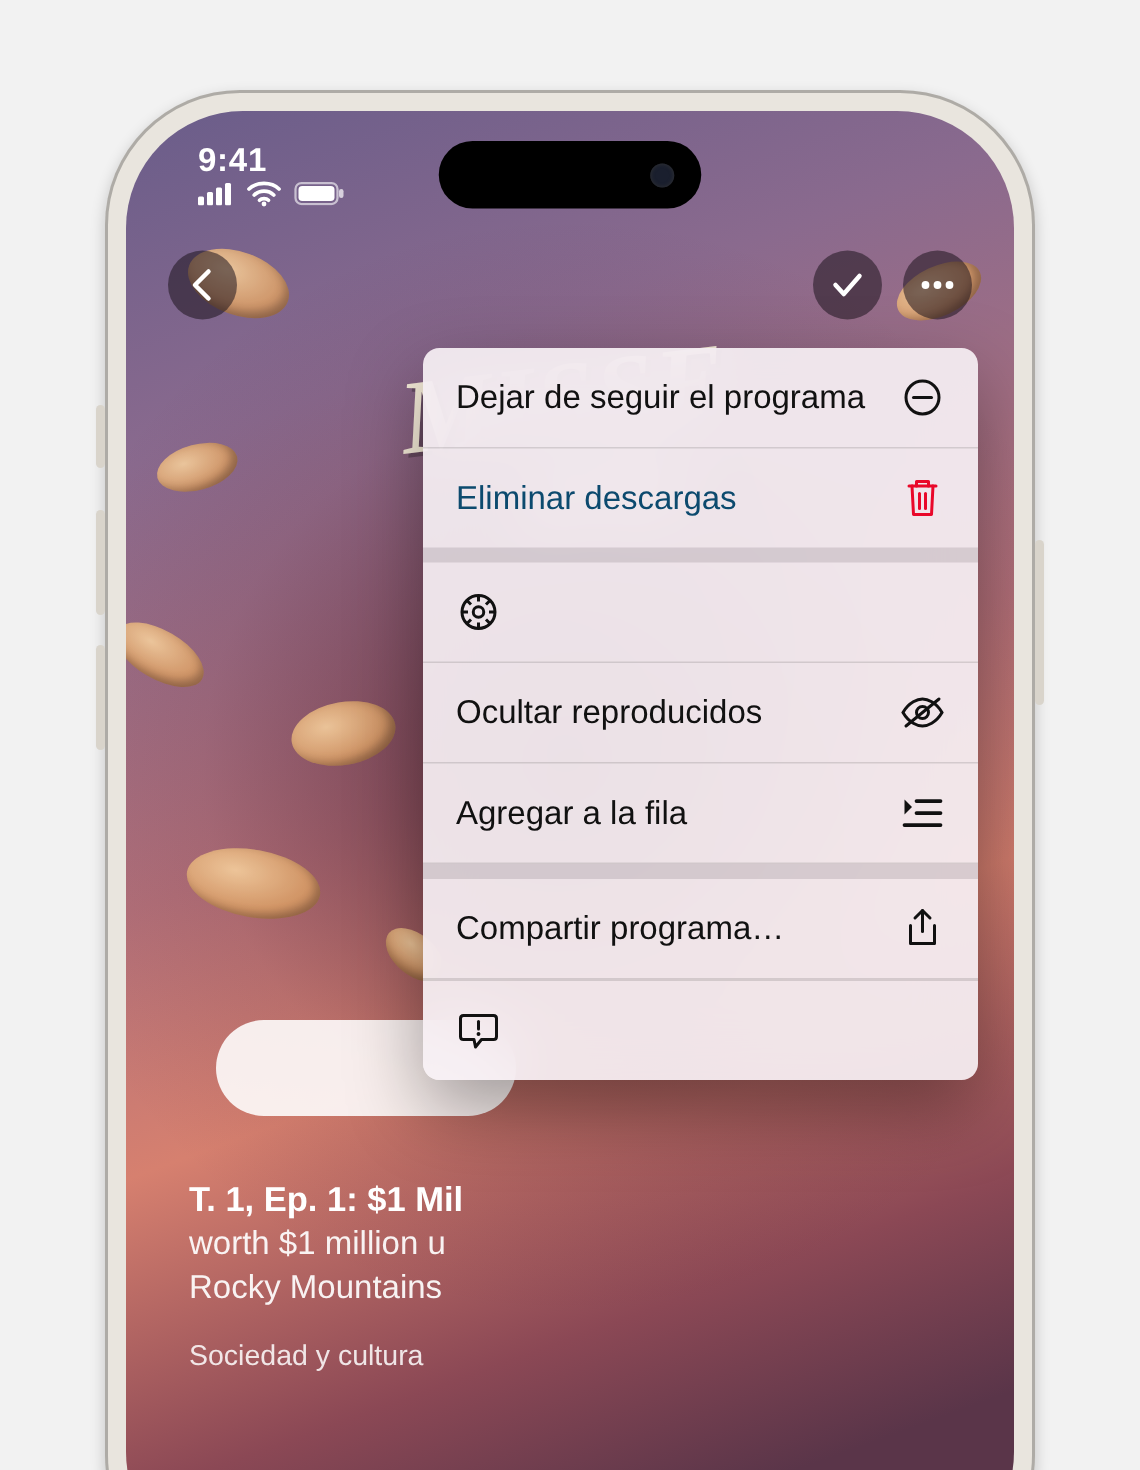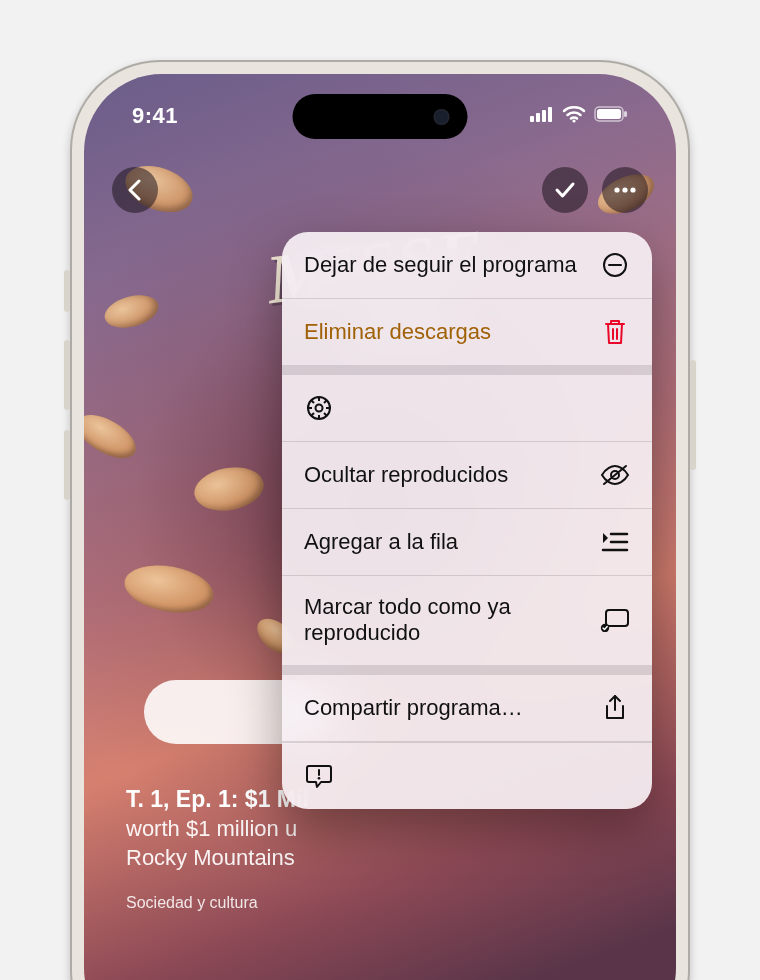--- a/index.html
+++ b/index.html
@@ -51,24 +51,25 @@
     box-shadow: inset -4px -5px 8px rgba(0,0,0,0.25);
     opacity: 0.9;
   }
 
   .status-bar {
     position: absolute;
     top: 20px; left: 0; right: 0;
     height: 44px;
     display: flex;
     justify-content: space-between;
-    align-items: center;
+    align-items: flex-start;
     padding: 0 48px;
     color: #fff;
     z-index: 3;
+    flex-direction: column;
   }
   .status-time { font-size: 22px; font-weight: 600; letter-spacing: 0.5px; }
   .status-icons { display: flex; gap: 8px; align-items: center; }
 
   .dynamic-island {
     position: absolute;
     top: 20px; left: 50%; transform: translateX(-50%);
     width: 175px; height: 45px;
     background: #000;
     border-radius: 30px;
@@ -126,47 +127,47 @@
   .episode-meta {
     position: absolute;
     left: 42px;
     top: 712px;
     right: 320px;
     color: #fff;
     z-index: 1;
   }
   .ep-line1 { font-size: 23px; font-weight: 600; margin-bottom: 2px; white-space: nowrap;}
   .ep-line2, .ep-line3 { font-size: 22px; font-weight: 400; opacity: 0.92; line-height: 1.3; white-space: nowrap;}
-  .ep-cat { margin-top: 22px; font-size: 16px; opacity: 0.85; white-space: nowrap;}
+  .ep-cat { margin-top: 22px; font-size: 19px; opacity: 0.85; white-space: nowrap;}
 
   
   .context-menu {
     position: absolute;
     top: 158px;
     right: 24px;
     width: 370px;
-    border-radius: 26px;
+    border-radius: 11px;
     overflow: hidden;
     z-index: 5;
     background: rgba(246,240,244,0.92);
     backdrop-filter: blur(20px);
     box-shadow: 0 20px 50px rgba(0,0,0,0.35);
   }
   .menu-item {
     display: flex;
     align-items: center;
     justify-content: space-between;
     gap: 12px;
     padding: 18px 22px;
     font-size: 22px;
     color: #111;
     min-height: 66px;
   }
   .menu-item .label { flex: 1; line-height: 1.2; }
-  .menu-item.destructive { color: #a16207; }
+  .menu-item.destructive { color: #0c4a6e; }
   .menu-sep-thin { height: 1px; background: rgba(0,0,0,0.12); }
   .menu-sep-thick { height: 10px; background: rgba(120,110,120,0.22); }
   .menu-icon { width: 30px; height: 30px; display: flex; align-items: center; justify-content: center; flex-shrink: 0; }
   .menu-icon svg { display: block; }
 
 </style>
 </head>
 <body>
 
 <div class="phone-frame">
@@ -329,30 +330,20 @@
                 <line x1="10" y1="3" x2="26" y2="3"></line>
                 <line x1="10" y1="11" x2="26" y2="11"></line>
                 <line x1="2" y1="19" x2="26" y2="19"></line>
               </g>
               <path d="M2 2 L7 7 L2 12 Z" fill="#111"></path>
             </svg>
         </span>
       </div>
       <div class="menu-sep-thin"></div>
 
-      <div class="menu-item">
-        <span class="label">Marcar todo como ya reproducido</span>
-        <span class="menu-icon">
-          <svg width="30" height="24" viewBox="0 0 30 24">
-              <rect x="6" y="2" width="22" height="16" rx="3" fill="none" stroke="#111" stroke-width="2"></rect>
-              <circle cx="5" cy="20" r="4.2" fill="#111"></circle>
-              <path d="M3 20 L4.5 21.5 L7.2 18.5" fill="none" stroke="#fff" stroke-width="1.4" stroke-linecap="round" stroke-linejoin="round"></path>
-            </svg>
-        </span>
-      </div>
 
       <div class="menu-sep-thick"></div>
 
       <div class="menu-item">
         <span class="label">Compartir programa…</span>
         <span class="menu-icon">
           <svg width="24" height="28" viewBox="0 0 24 28">
               <g fill="none" stroke="#111" stroke-width="2" stroke-linecap="round" stroke-linejoin="round">
                 <path d="M12 2 L12 16"></path>
                 <path d="M7 7 L12 2 L17 7"></path>

